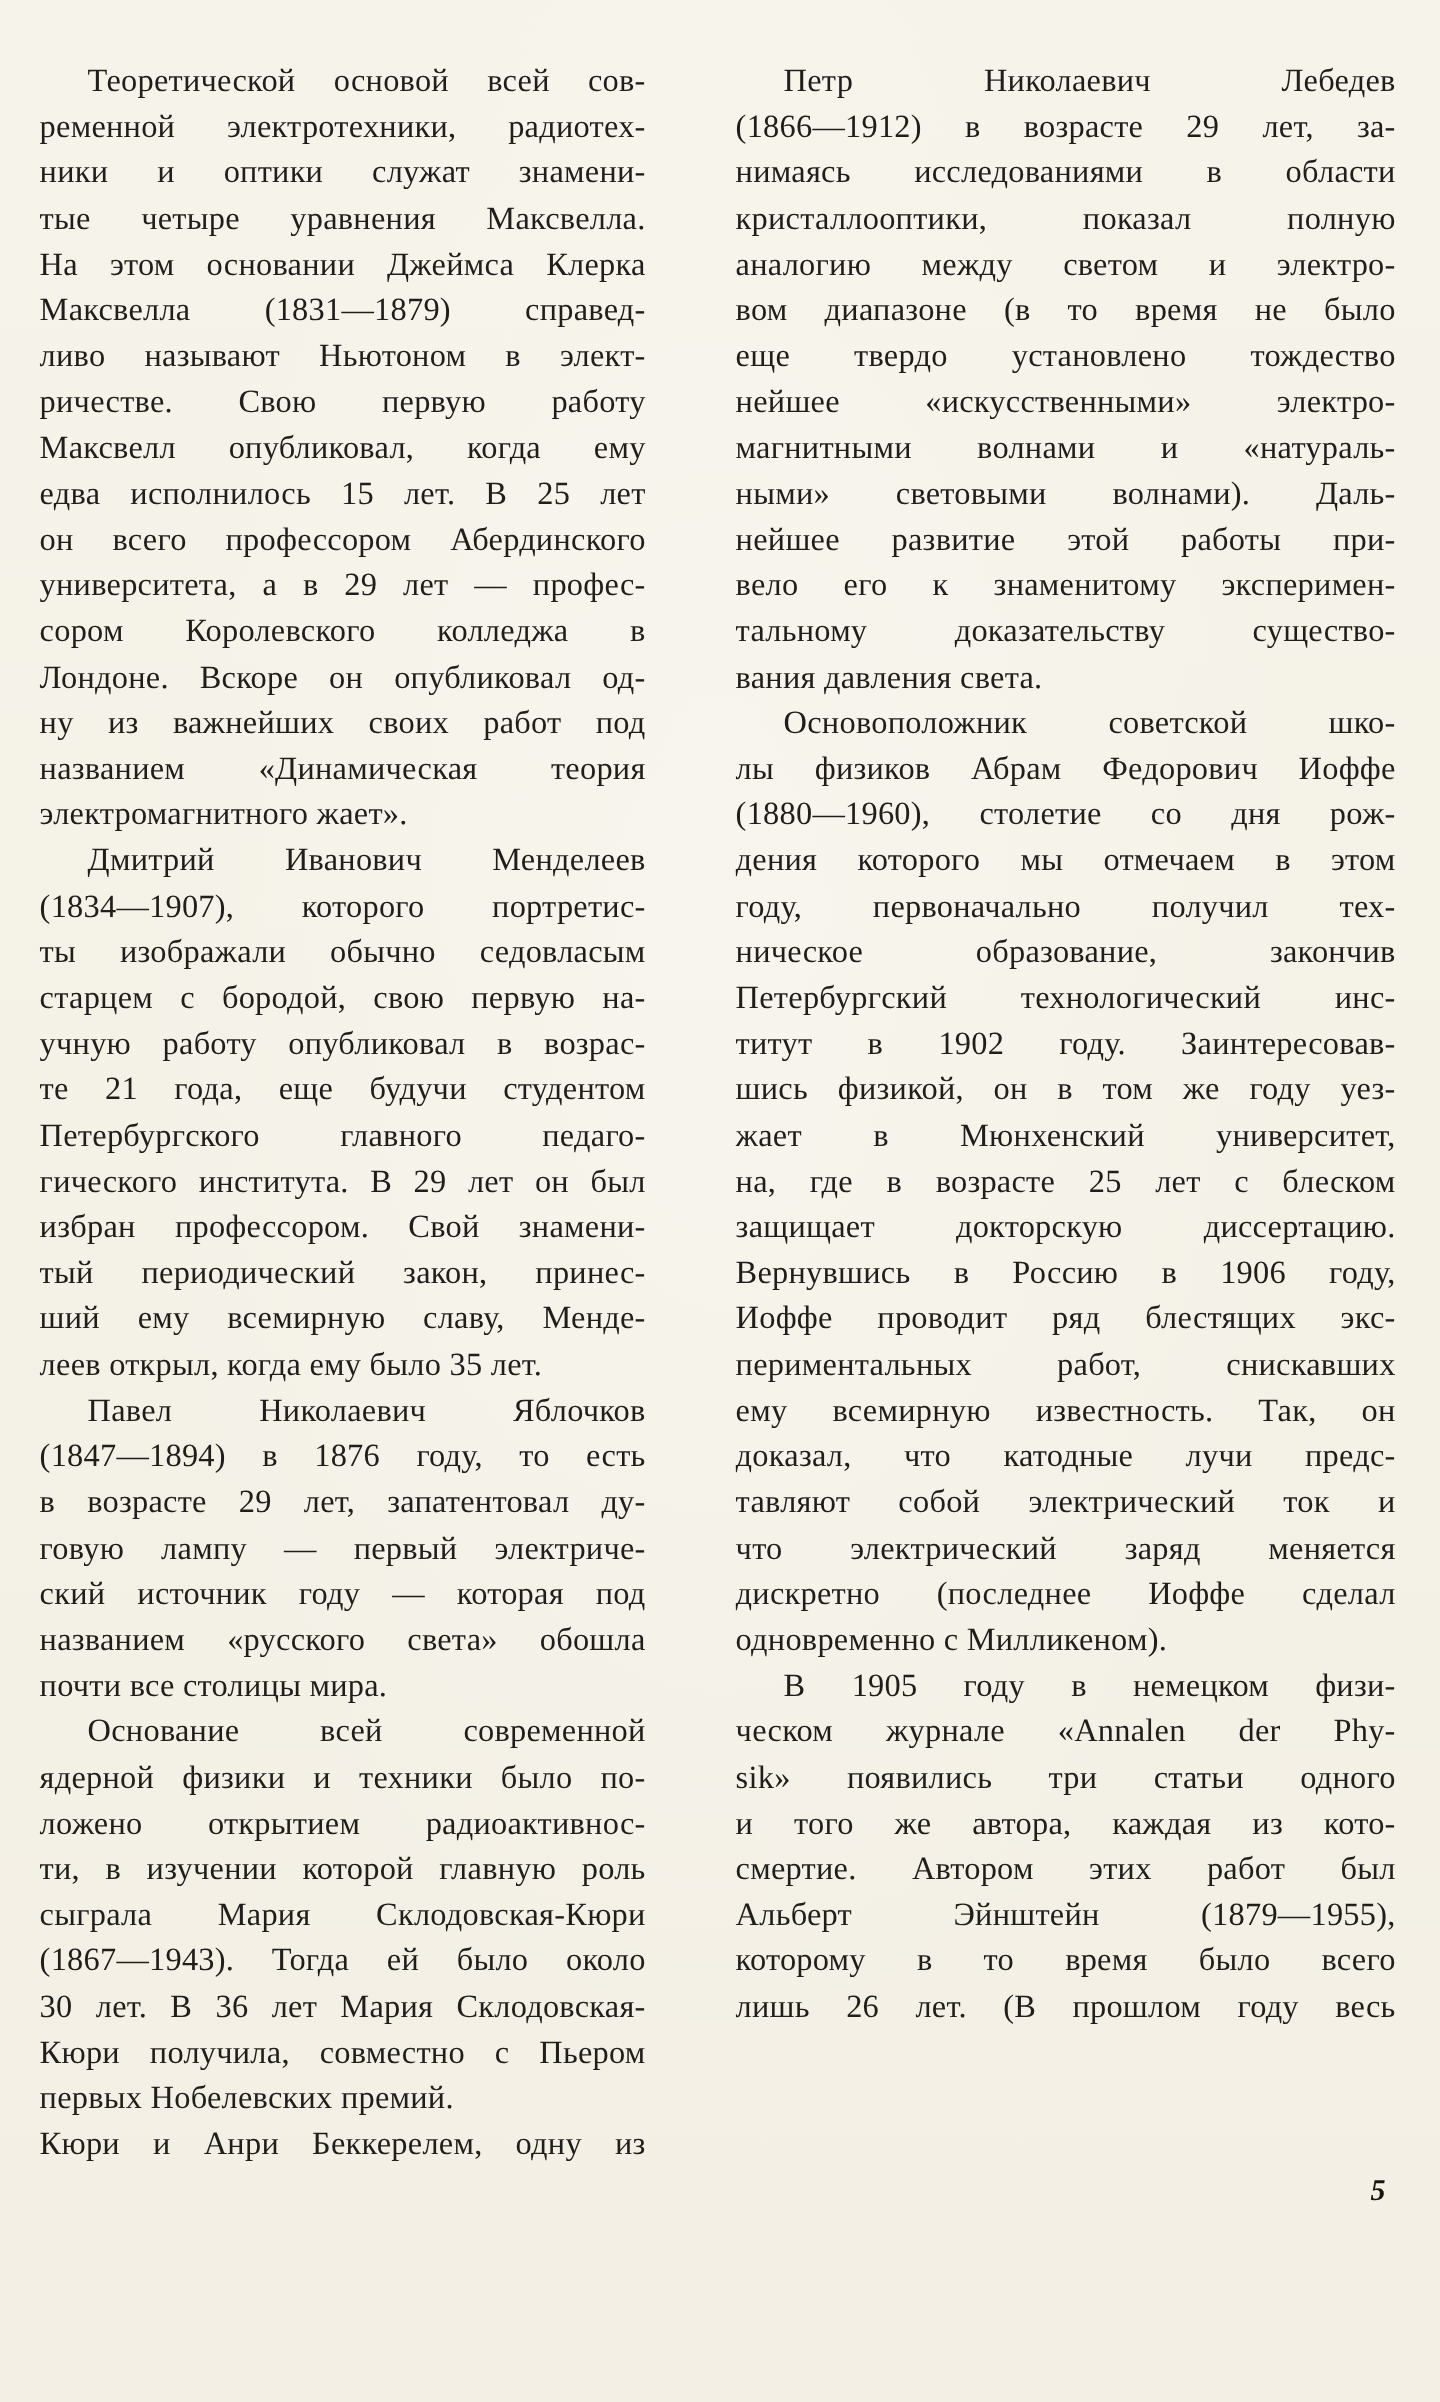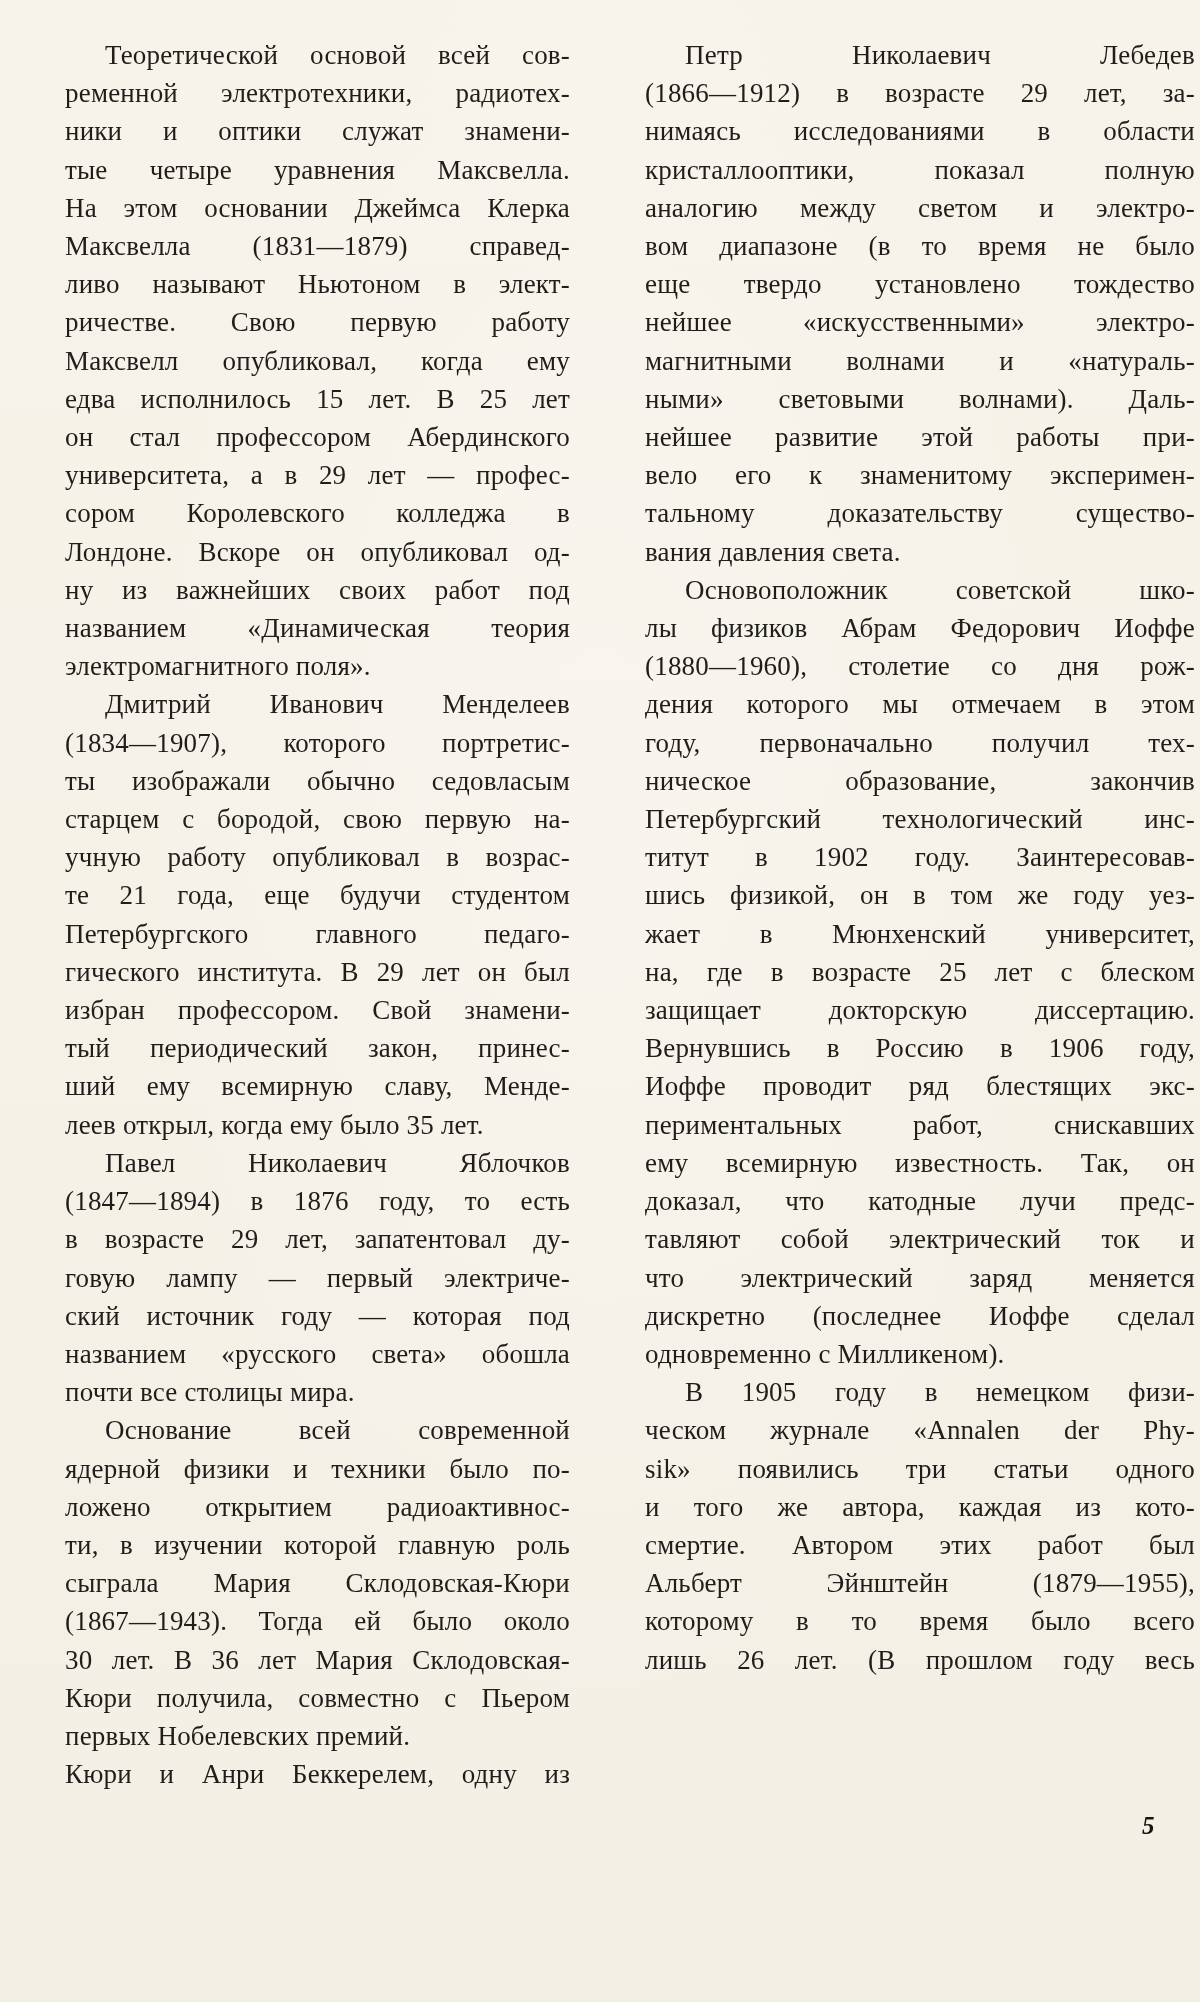--- a/index.html
+++ b/index.html
@@ -17,22 +17,21 @@
   .page {
     position: absolute;
     inset: 0;
     background:
       radial-gradient(ellipse at 50% 40%, rgba(255,255,255,0.25) 0%, rgba(0,0,0,0) 60%),
       linear-gradient(180deg, #f6f3ea 0%, #f4f1e7 55%, #f3efe4 100%);
     color: #201d1b;
   }
   .column {
     position: absolute;
-    top: 36px;
-    margin-left: 32px;
+    top: 48px;
   }
   .column.left  { left: 33px;  width: 505px; }
   .column.right { left: 613px; width: 550px; }
   .paragraph { margin: 0; }
   .line {
     font-size: 27px;
     line-height: 38.2px;
     text-align: justify;
     text-align-last: justify;
     letter-spacing: 0.2px;
@@ -60,27 +59,27 @@
         <div class="line indent">Теоретической основой всей сов-</div>
         <div class="line">ременной электротехники, радиотех-</div>
         <div class="line">ники и оптики служат знамени-</div>
         <div class="line">тые четыре уравнения Максвелла.</div>
         <div class="line">На этом основании Джеймса Клерка</div>
         <div class="line">Максвелла (1831—1879) справед-</div>
         <div class="line">ливо называют Ньютоном в элект-</div>
         <div class="line">ричестве. Свою первую работу</div>
         <div class="line">Максвелл опубликовал, когда ему</div>
         <div class="line">едва исполнилось 15 лет. В 25 лет</div>
-        <div class="line">он стал профессором Абердинского</div>
+        <div class="line">он всего профессором Абердинского</div>
         <div class="line">университета, а в 29 лет — профес-</div>
         <div class="line">сором Королевского колледжа в</div>
         <div class="line">Лондоне. Вскоре он опубликовал од-</div>
         <div class="line">ну из важнейших своих работ под</div>
         <div class="line">названием «Динамическая теория</div>
-        <div class="line flush">электромагнитного поля».</div>
+        <div class="line flush">электромагнитного жает».</div>
       </div>
       <div class="paragraph">
         <div class="line indent">Дмитрий Иванович Менделеев</div>
         <div class="line">(1834—1907), которого портретис-</div>
         <div class="line">ты изображали обычно седовласым</div>
         <div class="line">старцем с бородой, свою первую на-</div>
         <div class="line">учную работу опубликовал в возрас-</div>
         <div class="line">те 21 года, еще будучи студентом</div>
         <div class="line">Петербургского главного педаго-</div>
         <div class="line">гического института. В 29 лет он был</div>

